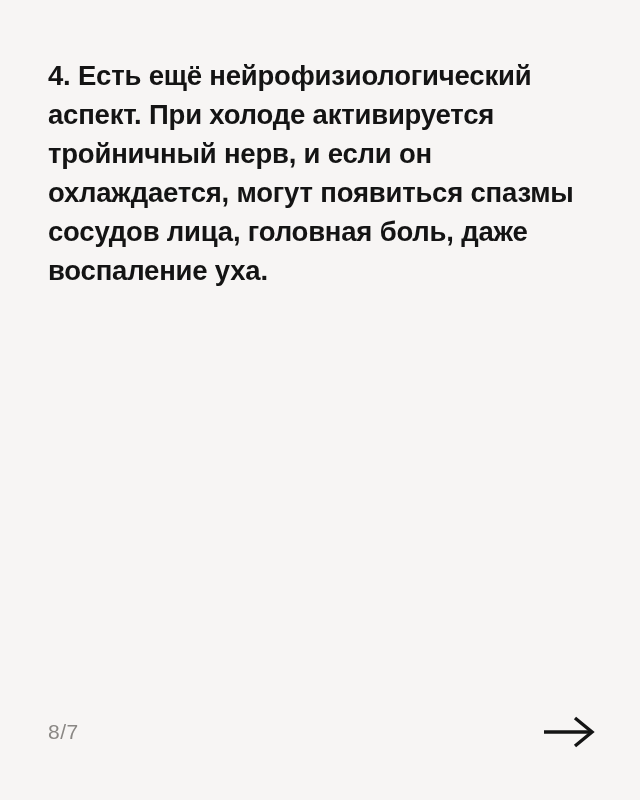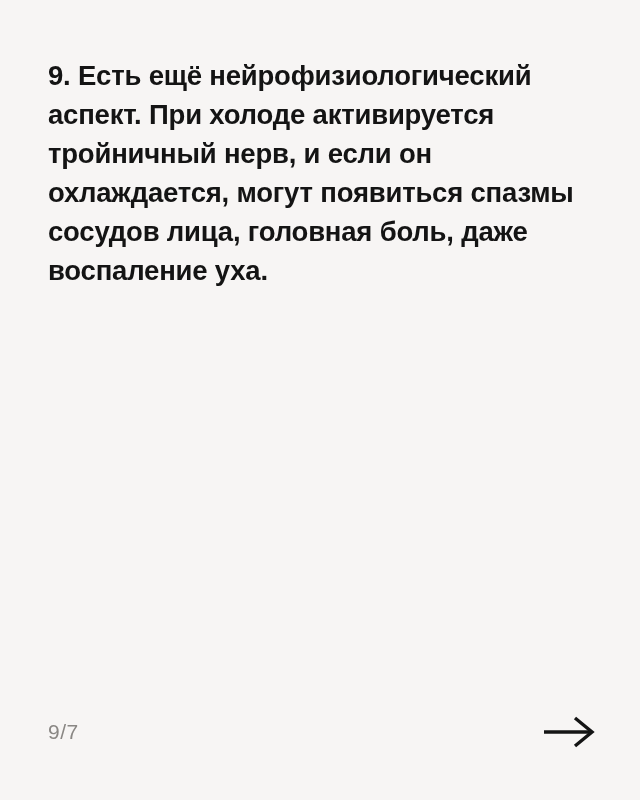--- a/index.html
+++ b/index.html
@@ -66,27 +66,27 @@
   }
   .next-arrow svg {
     display: block;
   }
 </style>
 </head>
 <body>
 
 <div class="slide">
 
-  <p class="para-bold">9. Есть ещё нейрофизиологический аспект. При холоде активируется тройничный нерв, и если он охлаждается, могут появиться спазмы сосудов лица, головная боль, даже воспаление уха.</p>
+  <p class="para-bold">4. Есть ещё нейрофизиологический аспект. При холоде активируется тройничный нерв, и если он охлаждается, могут появиться спазмы сосудов лица, головная боль, даже воспаление уха.</p>
 
   <div class="gap-block"></div>
 
 
   <div class="footer">
-    <span class="page-counter">9/7</span>
+    <span class="page-counter">8/7</span>
     <span class="next-arrow">
       <svg width="56" height="34" viewBox="0 0 56 34" aria-hidden="true">
         <line x1="2" y1="17" x2="48" y2="17" stroke="currentColor" stroke-width="3.4" stroke-linecap="butt"></line>
         <polyline points="33,3 50,17 33,31" fill="none" stroke="currentColor" stroke-width="3.4" stroke-linecap="butt" stroke-linejoin="miter"></polyline>
       </svg>
     </span>
   </div>
 
 </div>
 

